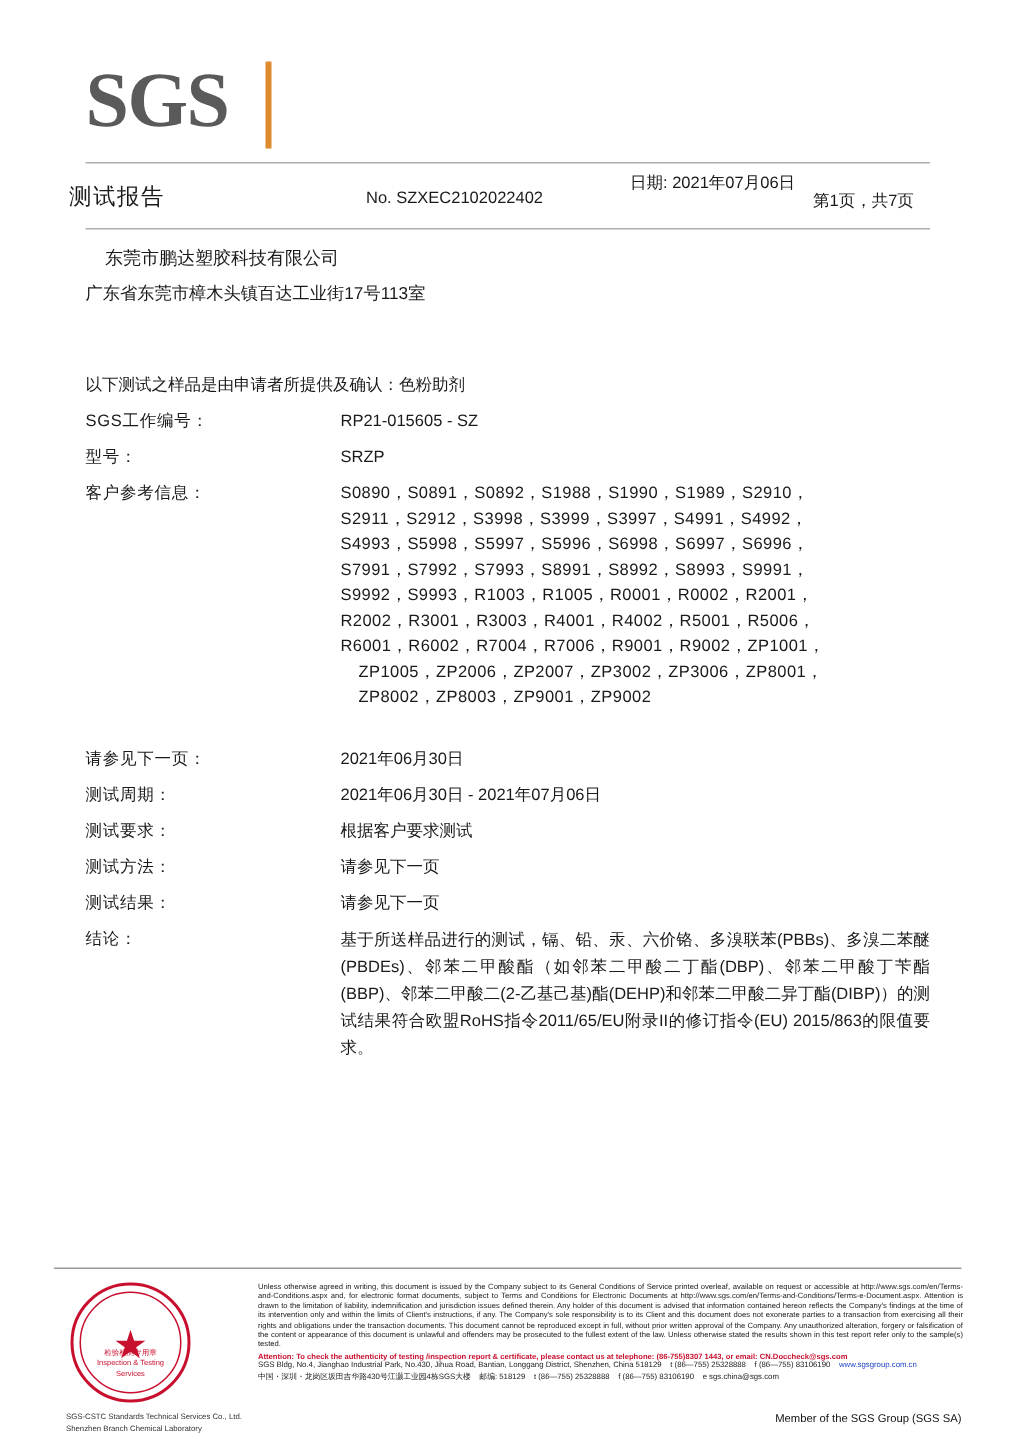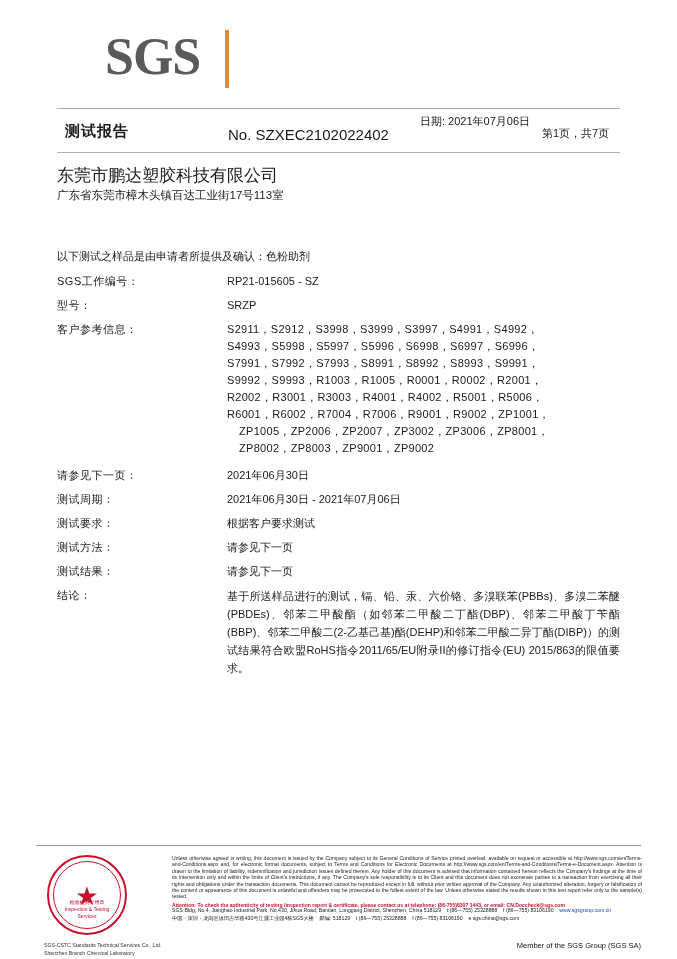--- a/index.html
+++ b/index.html
@@ -19,24 +19,23 @@
     position: relative;
     width: 677px;
     height: 959px;
     background: #fff;
   }
 
   
   .logo-wrap {
     position: absolute;
     left: 57px;
-    top: 28px;
+    top: 39px;
     width: 135px;
     height: 60px;
-    margin-left: 48px;
   }
   .logo-text {
     font-family: "Liberation Serif", serif;
     font-weight: bold;
     font-size: 52px;
     letter-spacing: -1px;
     color: #5a5a5a;
     line-height: 58px;
   }
   .logo-bar {
@@ -60,50 +59,50 @@
     position: absolute;
     left: 57px;
     top: 152px;
     width: 563px;
     height: 1px;
     background: #aeaeae;
   }
 
   .report-title {
     position: absolute;
-    left: 65px;
+    left: 46px;
     top: 122px;
     font-size: 15px;
-    font-weight: bold;
+    font-weight: normal;
     letter-spacing: 1px;
   }
   .report-no {
     position: absolute;
-    left: 228px;
+    left: 244px;
     top: 126px;
-    font-size: 15px;
+    font-size: 11px;
   }
   .report-date {
     position: absolute;
     left: 420px;
     top: 114px;
     font-size: 11px;
   }
   .report-pages {
     position: absolute;
     left: 542px;
     top: 126px;
     font-size: 11px;
   }
 
   .company-name {
     position: absolute;
-    left: 57px;
+    left: 70px;
     top: 164px;
-    font-size: 17px;
+    font-size: 12px;
   }
   .company-addr {
     position: absolute;
     left: 57px;
     top: 188px;
     font-size: 11.5px;
   }
 
   .sample-line {
     position: absolute;
@@ -137,21 +136,21 @@
     line-height: 17px;
   }
   .fvalue .vline {
     display: block;
     white-space: pre;
     letter-spacing: 0.3px;
   }
   .fvalue .vline.indent {
     padding-left: 12px;
   }
-  .frow.ref { margin-bottom: 10px; justify-content: flex-end; }
+  .frow.ref { margin-bottom: 24px; justify-content: flex-end; }
   .conclusion .fvalue {
     line-height: 18px;
     text-align: justify;
   }
 
   
   .footer-rule {
     position: absolute;
     left: 36px;
     top: 845px;
@@ -285,20 +284,21 @@
     </div>
 
     <div class="frow">
       <div class="flabel">型号：</div>
       <div class="fvalue">SRZP</div>
     </div>
 
     <div class="frow ref">
       <div class="flabel">客户参考信息：</div>
       <div class="fvalue">
+        <span class="vline">S0890，S0891，S0892，S1988，S1990，S1989，S2910，</span>
         <span class="vline">S2911，S2912，S3998，S3999，S3997，S4991，S4992，</span>
         <span class="vline">S4993，S5998，S5997，S5996，S6998，S6997，S6996，</span>
         <span class="vline">S7991，S7992，S7993，S8991，S8992，S8993，S9991，</span>
         <span class="vline">S9992，S9993，R1003，R1005，R0001，R0002，R2001，</span>
         <span class="vline">R2002，R3001，R3003，R4001，R4002，R5001，R5006，</span>
         <span class="vline">R6001，R6002，R7004，R7006，R9001，R9002，ZP1001，</span>
         <span class="vline indent">ZP1005，ZP2006，ZP2007，ZP3002，ZP3006，ZP8001，</span>
         <span class="vline indent">ZP8002，ZP8003，ZP9001，ZP9002</span>
       </div>
     </div>

